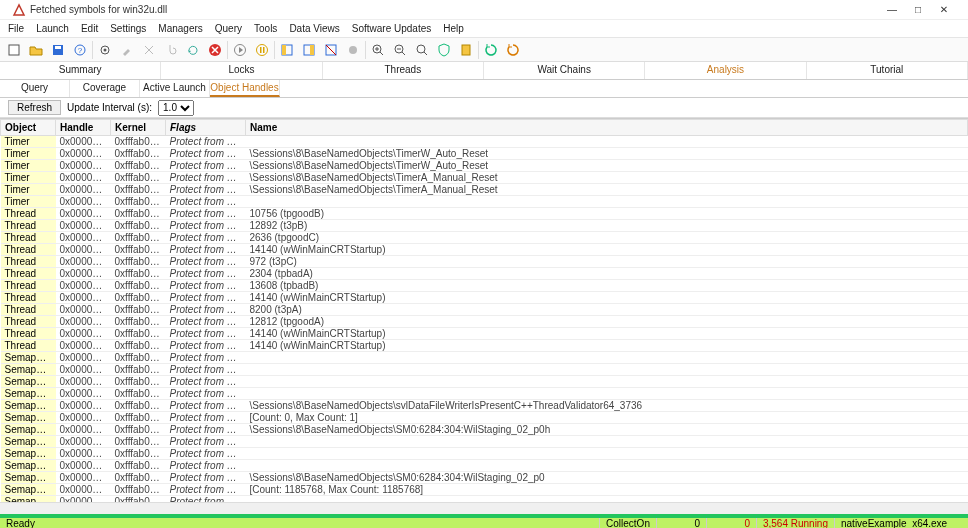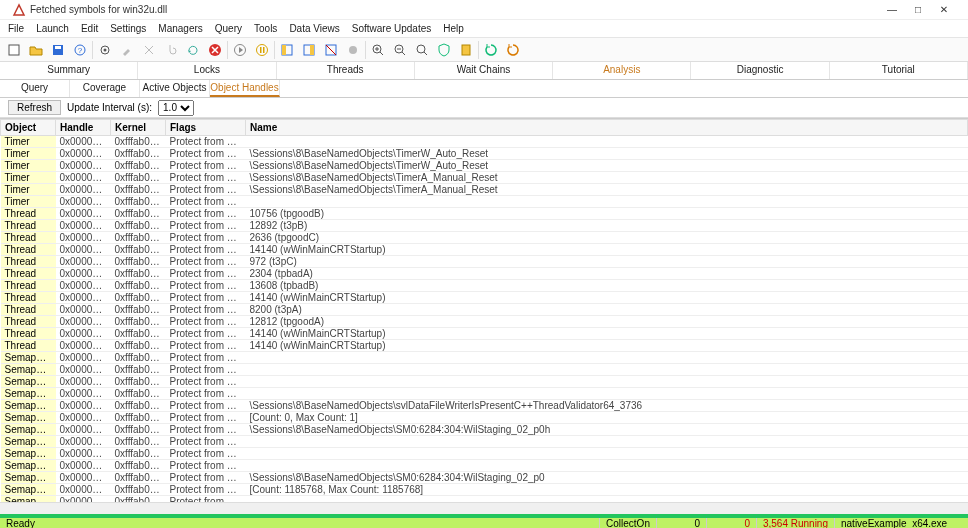--- a/index.html
+++ b/index.html
@@ -28,21 +28,21 @@
   tbody td { padding: 0 4px; font-size: 10px; height: 11px; border-bottom: 1px solid #eee; white-space: nowrap; overflow: hidden; text-overflow: ellipsis; }
   tbody .c0 { background: #ffffcc; }
   tbody .muted .c1,.muted .c2,.muted .c3,.muted .c4 { color:#444; }
   .hscroll { height: 12px; background:#f0f0f0; border-top:1px solid #ddd; }
   .status { height: 14px; display: flex; align-items: center; background: #bef264; border-top: 4px solid #22c55e; font-size: 10px; }
   .status .cell { border-left: 1px solid #ccc; padding: 0 6px; height: 100%; display:flex; align-items:center; }
   .status .spacer { flex: 1; }
   .c0 { width: 55px; }
   .c1 { width: 55px; }
   .c2 { width: 55px; }
-  .c3 { width: 80px; }
+  .c3 { width: 80px; font-style: italic; }
   .c4 { }
   .gray { color:#999; }
 </style>
 </head>
 <body>
 
 <div class="titlebar">
   <span class="ticon">
     <svg width="14" height="14">
         <path d="M2 12 L7 2 L12 12 Z" fill="none" stroke="#c0392b" stroke-width="1.5"></path>
@@ -209,28 +209,27 @@
       </svg>
     </div>
 </div>
 
 <div class="tabrow" id="tabrow1">
     <div class="tab">Summary</div>
     <div class="tab">Locks</div>
     <div class="tab">Threads</div>
     <div class="tab">Wait Chains</div>
     <div class="tab orange">Analysis</div>
-    <div class="tab">Diagnostic</div>
     <div class="tab">Tutorial</div>
   </div>
 
 <div class="subtabs" id="tabrow2">
     <div class="stab">Query</div>
     <div class="stab">Coverage</div>
-    <div class="stab">Active Objects</div>
+    <div class="stab">Active Launch</div>
     <div class="stab sel">Object Handles</div>
   </div>
 
 <div class="controls">
   <button>Refresh</button>
   <span>Update Interval (s):</span>
   <select>
     <option>1.0</option>
   </select>
 </div>

